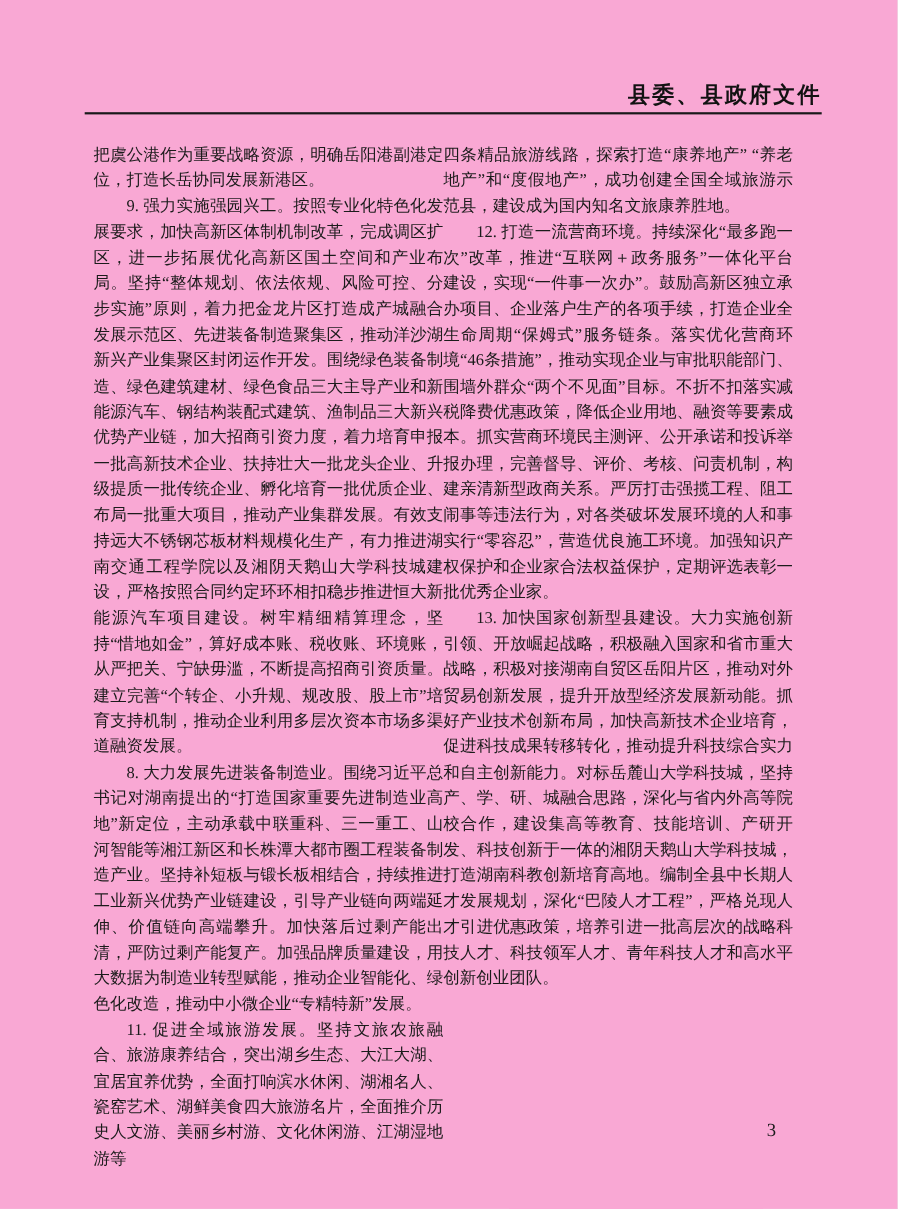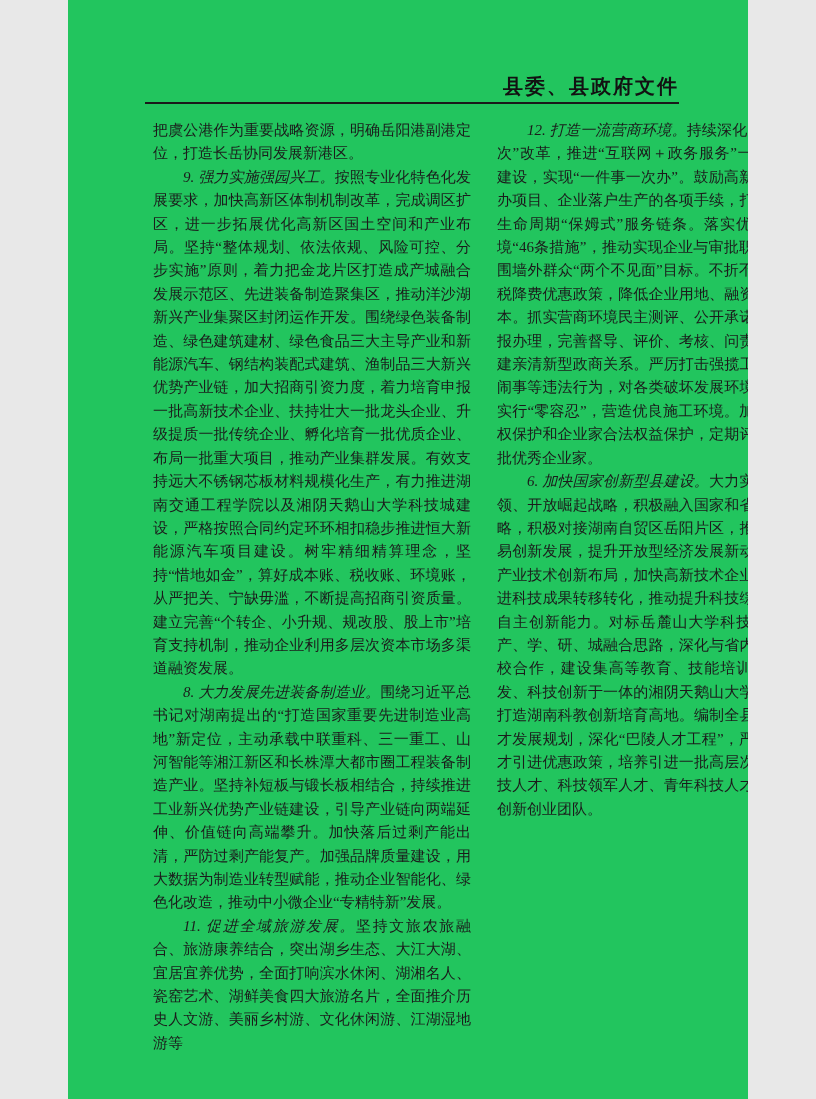--- a/index.html
+++ b/index.html
@@ -1,21 +1,21 @@
 <!DOCTYPE html>
 <html><head>
 <meta charset="utf-8">
 <style>
   html, body { margin: 0; padding: 0; background: #e8e8e8; }
   .page {
     position: relative;
-    width: 680px;
+    width: 816px;
     height: 1099px;
     margin: 0 auto;
-    background: #22c55e;
+    background: #f9a8d4;
     font-family: "Liberation Serif", "DejaVu Serif", serif;
     color: #1b1b1b;
     overflow: hidden;
   }
   .header-title {
     position: absolute;
     top: 73px;
     right: 69px;
     font-family: "Liberation Sans", "DejaVu Sans", sans-serif;
     font-weight: bold;
@@ -27,41 +27,39 @@
   .header-rule {
     position: absolute;
     top: 102px;
     left: 77px;
     right: 69px;
     height: 2px;
     background: #1a1a1a;
   }
   .columns {
     position: absolute;
-    top: 119px;
+    top: 130px;
     left: 85px;
     width: 662px;
     display: flex;
-    gap: 26px;
   }
   .col {
     width: 318px;
     overflow: hidden;
   }
   .para {
     margin: 0;
     font-size: 15px;
     line-height: 23.4px;
     text-align: justify;
     text-align-last: left;
     word-break: break-all;
   }
   .para.numbered { text-indent: 2em; }
   .heading-kai {
-    font-style: italic;
     font-weight: 500;
   }
   .page-number {
     position: absolute;
     top: 1018px;
     left: 697px;
     font-size: 17px;
     color: #1b1b1b;
   }
 </style>
@@ -80,24 +78,25 @@
       <p class="para"><span>把虞公港作为重要战略资源，明确岳阳港副港定位，打造长岳协同发展新港区。</span></p>
 
       <p class="para numbered"><span class="heading-kai">9. 强力实施强园兴工。</span><span>按照专业化特色化发展要求，加快高新区体制机制改革，完成调区扩区，进一步拓展优化高新区国土空间和产业布局。坚持“整体规划、依法依规、风险可控、分步实施”原则，着力把金龙片区打造成产城融合发展示范区、先进装备制造聚集区，推动洋沙湖新兴产业集聚区封闭运作开发。围绕绿色装备制造、绿色建筑建材、绿色食品三大主导产业和新能源汽车、钢结构装配式建筑、渔制品三大新兴优势产业链，加大招商引资力度，着力培育申报一批高新技术企业、扶持壮大一批龙头企业、升级提质一批传统企业、孵化培育一批优质企业、布局一批重大项目，推动产业集群发展。有效支持远大不锈钢芯板材料规模化生产，有力推进湖南交通工程学院以及湘阴天鹅山大学科技城建设，严格按照合同约定环环相扣稳步推进恒大新能源汽车项目建设。树牢精细精算理念，坚持“惜地如金”，算好成本账、税收账、环境账，从严把关、宁缺毋滥，不断提高招商引资质量。建立完善“个转企、小升规、规改股、股上市”培育支持机制，推动企业利用多层次资本市场多渠道融资发展。</span></p>
 
       <p class="para numbered"><span class="heading-kai">8. 大力发展先进装备制造业。</span><span>围绕习近平总书记对湖南提出的“打造国家重要先进制造业高地”新定位，主动承载中联重科、三一重工、山河智能等湘江新区和长株潭大都市圈工程装备制造产业。坚持补短板与锻长板相结合，持续推进工业新兴优势产业链建设，引导产业链向两端延伸、价值链向高端攀升。加快落后过剩产能出清，严防过剩产能复产。加强品牌质量建设，用大数据为制造业转型赋能，推动企业智能化、绿色化改造，推动中小微企业“专精特新”发展。</span></p>
 
       <p class="para numbered"><span class="heading-kai">11. 促进全域旅游发展。</span><span>坚持文旅农旅融合、旅游康养结合，突出湖乡生态、大江大湖、宜居宜养优势，全面打响滨水休闲、湖湘名人、瓷窑艺术、湖鲜美食四大旅游名片，全面推介历史人文游、美丽乡村游、文化休闲游、江湖湿地游等</span></p>
     </div>
 
     <div class="col">
+      <p class="para"><span>四条精品旅游线路，探索打造“康养地产” “养老地产”和“度假地产”，成功创建全国全域旅游示范县，建设成为国内知名文旅康养胜地。</span></p>
 
       <p class="para numbered"><span class="heading-kai">12. 打造一流营商环境。</span><span>持续深化“最多跑一次”改革，推进“互联网＋政务服务”一体化平台建设，实现“一件事一次办”。鼓励高新区独立承办项目、企业落户生产的各项手续，打造企业全生命周期“保姆式”服务链条。落实优化营商环境“46条措施”，推动实现企业与审批职能部门、围墙外群众“两个不见面”目标。不折不扣落实减税降费优惠政策，降低企业用地、融资等要素成本。抓实营商环境民主测评、公开承诺和投诉举报办理，完善督导、评价、考核、问责机制，构建亲清新型政商关系。严厉打击强揽工程、阻工闹事等违法行为，对各类破坏发展环境的人和事实行“零容忍”，营造优良施工环境。加强知识产权保护和企业家合法权益保护，定期评选表彰一批优秀企业家。</span></p>
 
-      <p class="para numbered"><span class="heading-kai">6. 加快国家创新型县建设。</span><span>大力实施创新引领、开放崛起战略，积极融入国家和省市重大战略，积极对接湖南自贸区岳阳片区，推动对外贸易创新发展，提升开放型经济发展新动能。抓好产业技术创新布局，加快高新技术企业培育，促进科技成果转移转化，推动提升科技综合实力和自主创新能力。对标岳麓山大学科技城，坚持产、学、研、城融合思路，深化与省内外高等院校合作，建设集高等教育、技能培训、产研开发、科技创新于一体的湘阴天鹅山大学科技城，打造湖南科教创新培育高地。编制全县中长期人才发展规划，深化“巴陵人才工程”，严格兑现人才引进优惠政策，培养引进一批高层次的战略科技人才、科技领军人才、青年科技人才和高水平创新创业团队。</span></p>
+      <p class="para numbered"><span class="heading-kai">13. 加快国家创新型县建设。</span><span>大力实施创新引领、开放崛起战略，积极融入国家和省市重大战略，积极对接湖南自贸区岳阳片区，推动对外贸易创新发展，提升开放型经济发展新动能。抓好产业技术创新布局，加快高新技术企业培育，促进科技成果转移转化，推动提升科技综合实力和自主创新能力。对标岳麓山大学科技城，坚持产、学、研、城融合思路，深化与省内外高等院校合作，建设集高等教育、技能培训、产研开发、科技创新于一体的湘阴天鹅山大学科技城，打造湖南科教创新培育高地。编制全县中长期人才发展规划，深化“巴陵人才工程”，严格兑现人才引进优惠政策，培养引进一批高层次的战略科技人才、科技领军人才、青年科技人才和高水平创新创业团队。</span></p>
 
     </div>
 
   </div>
 
   <div class="page-number">3</div>
 
 </div>
 
 </body></html>

